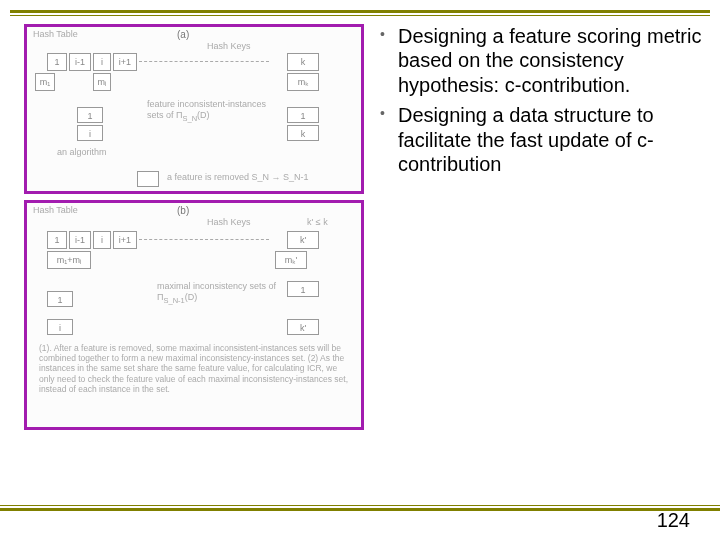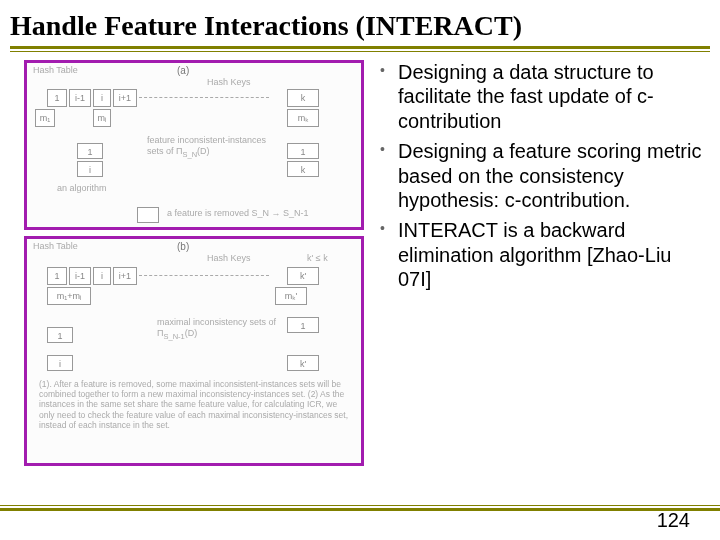--- a/index.html
+++ b/index.html
@@ -144,21 +144,20 @@
     position:absolute;
     border-top:1px dashed #aaa;
   }
 </style>
 </head>
 <body>
 
 <div class="slide">
 
   <div class="title-block">
-    <h1 class="title">Handle Feature Interactions (INTERACT)</h1>
     <div class="rule-thick"></div>
     <div class="rule-thin"></div>
   </div>
 
   <div class="content">
     <div class="left-col">
 
       <div class="fig fig-a">
         <span class="faded-text" style="top:2px;left:6px">Hash Table</span>
         <span class="fig-label">(a)</span>
@@ -212,23 +211,22 @@
         <span class="faded-text" style="top:78px;left:130px;width:120px">
           <span>maximal inconsistency sets of  Π</span><sub>S_N-1</sub><span>(D)</span>
         </span>
         <span class="faded-text" style="top:140px;left:12px;width:310px;font-size:8.5px">(1). After a feature is removed, some maximal inconsistent-instances sets will be combined together to form a new maximal inconsistency-instances set. (2) As the instances in the same set share the same feature value, for calculating ICR, we only need to check the feature value of each maximal inconsistency-instances set, instead of each instance in the set.</span>
       </div>
 
     </div>
 
     <div class="right-col">
       <ul class="bullets">
+        <li>Designing a feature scoring metric based on the consistency hypothesis: c-contribution.</li>
         <li>Designing a data structure to facilitate the fast update of c-contribution</li>
-        <li>Designing a feature scoring metric based on the consistency hypothesis: c-contribution.</li>
-        <li>INTERACT is a backward elimination algorithm [Zhao-Liu 07I]</li>
       </ul>
     </div>
   </div>
 
   <div class="bottom-rule-thin"></div>
   <div class="bottom-rule-thick"></div>
   <div class="page-num">124</div>
 </div>
 
 </body></html>

